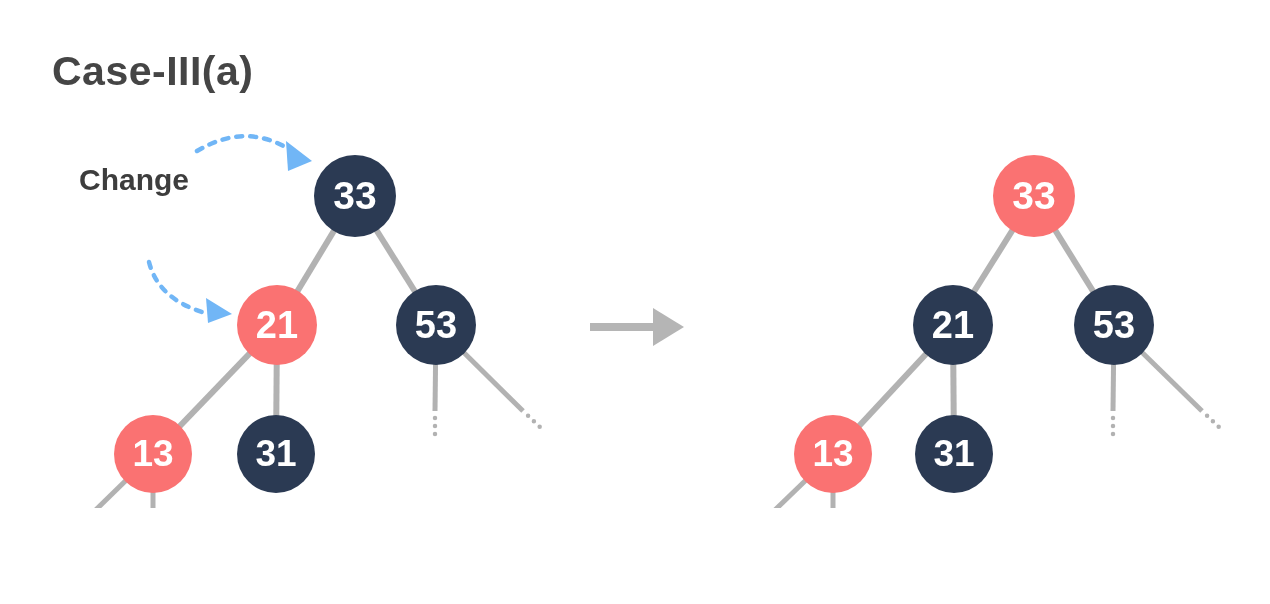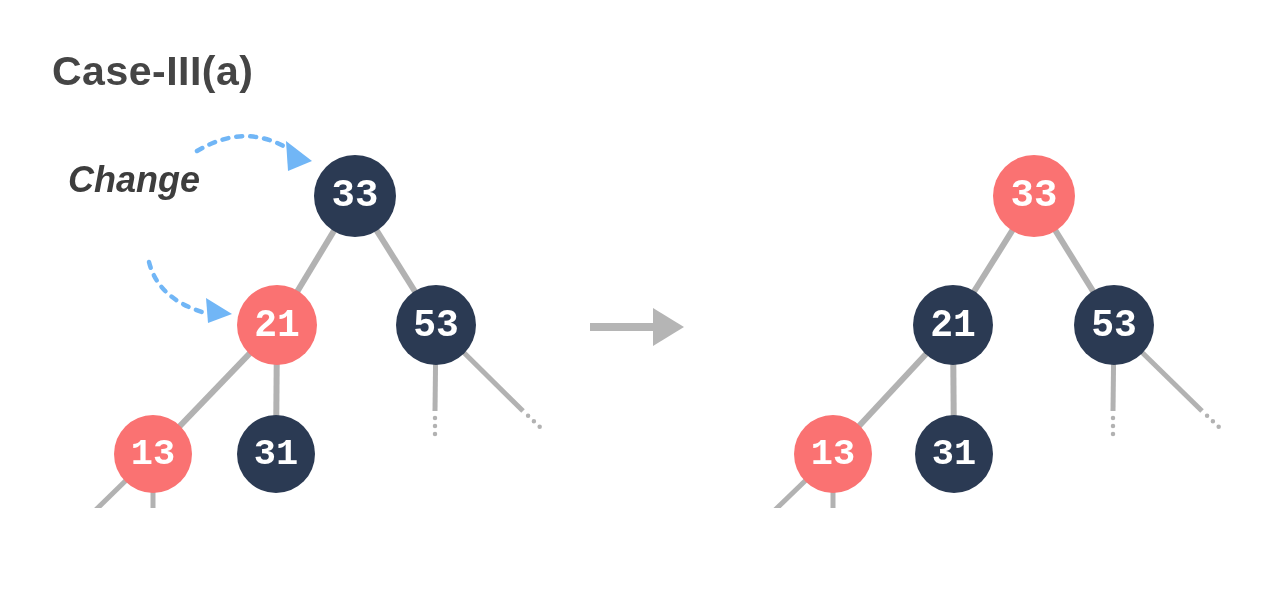--- a/index.html
+++ b/index.html
@@ -21,34 +21,32 @@
     font-size: 41px;
     font-weight: bold;
     letter-spacing: 0.5px;
   }
   .annotation {
     position: absolute;
     left: 34px;
     top: 158px;
     width: 200px;
     text-align: center;
-    font-size: 36px;
+    font-size: 30px;
     font-weight: bold;
     line-height: 43px;
-    font-style: italic;
   }
   #nodes-layer { position: absolute; left: 0; top: 0; width: 100%; height: 100%; }
   .tree-node {
     position: absolute;
     border-radius: 50%;
     display: flex;
     align-items: center;
     justify-content: center;
     font-weight: bold;
-    font-family: Liberation Mono, monospace;
   }
 </style>
 </head>
 <body style="background: rgb(255, 255, 255);">
 
 <div class="canvas">
   <svg id="diagram-svg" width="1270" height="604" viewBox="0 0 1270 604">
       <line x1="355" y1="196" x2="277" y2="325" stroke="#b2b2b2" stroke-width="6"></line>
       <line x1="355" y1="196" x2="436" y2="325" stroke="#b2b2b2" stroke-width="6"></line>
       <line x1="277" y1="325" x2="153" y2="454" stroke="#b2b2b2" stroke-width="6"></line>

